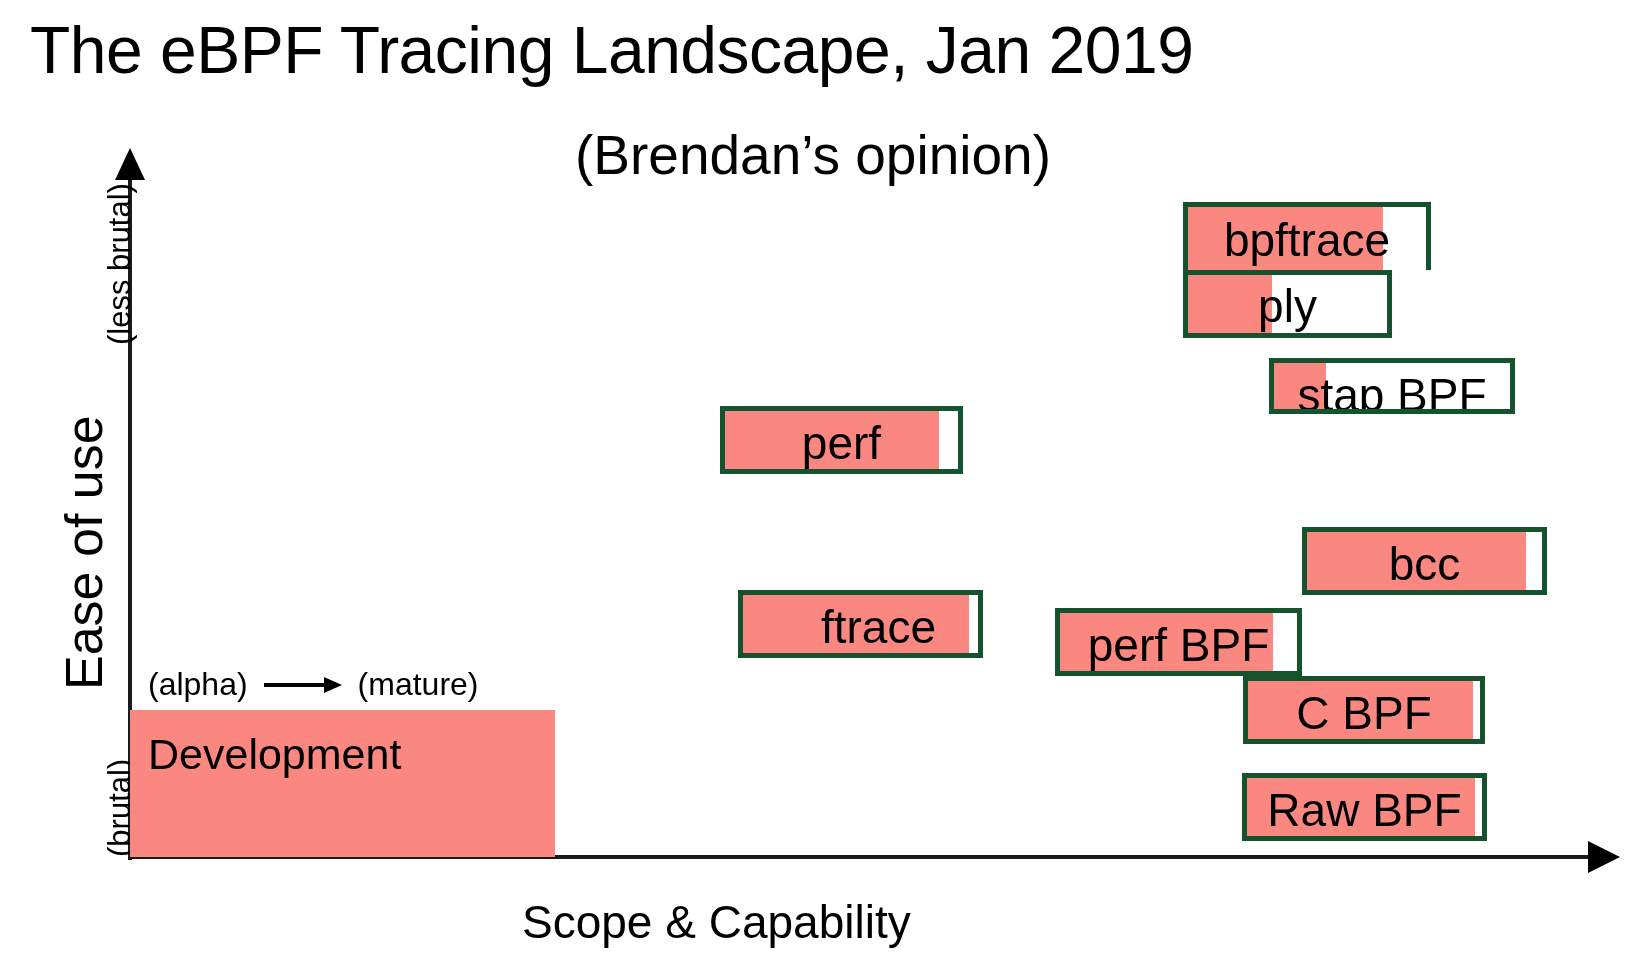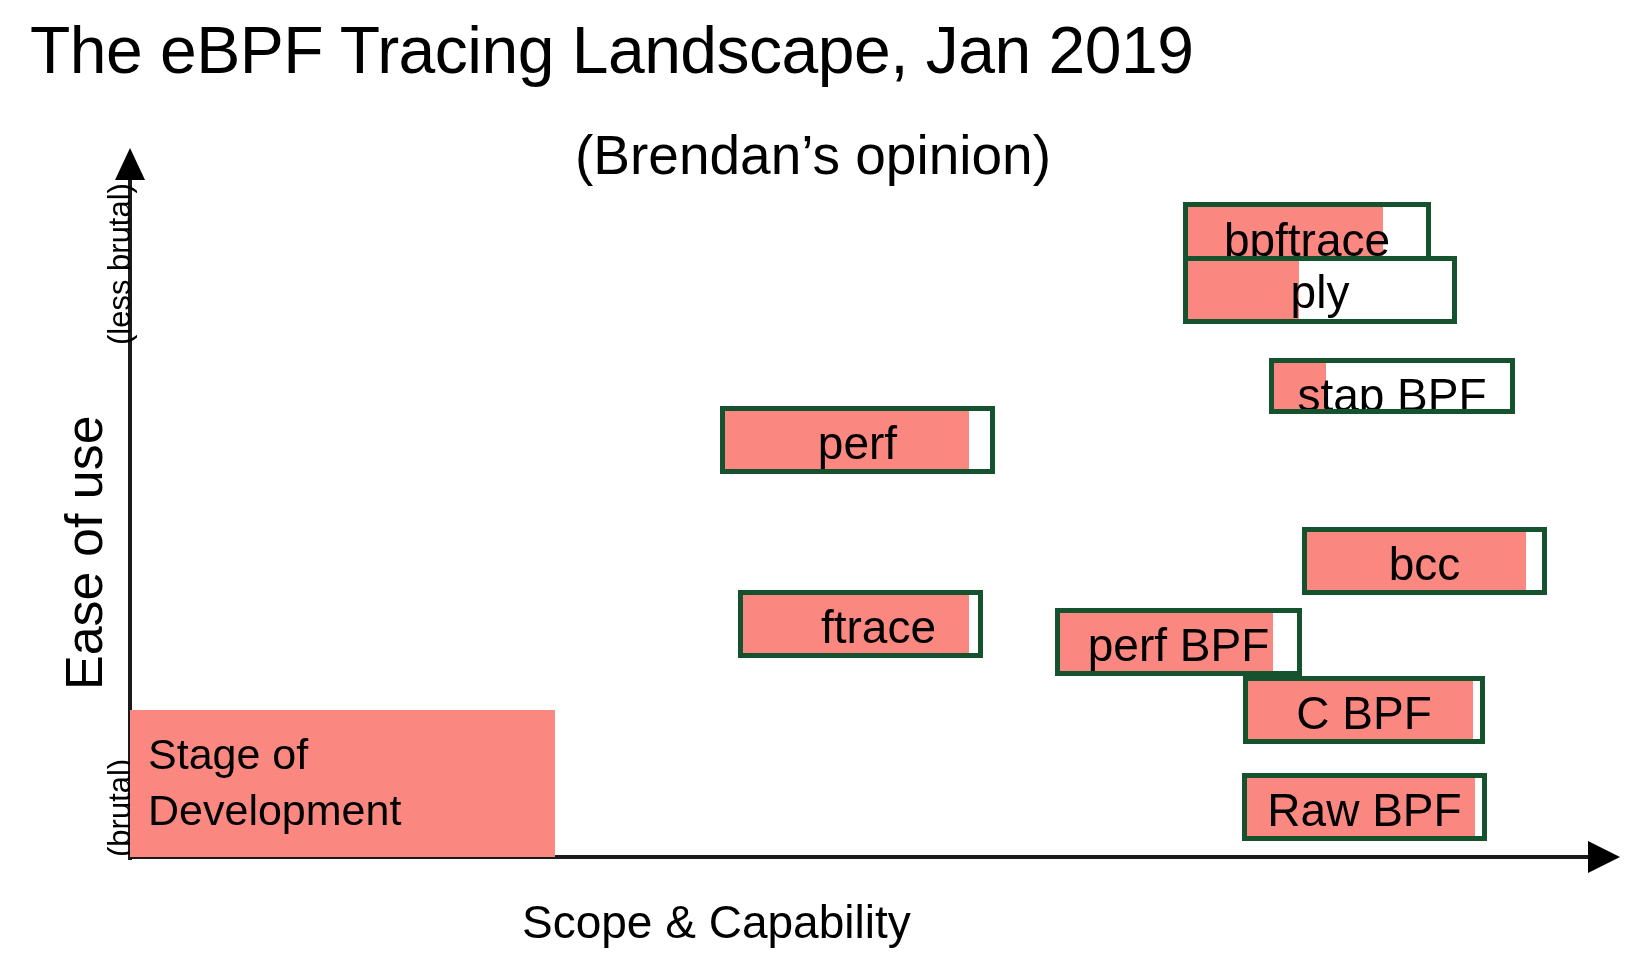--- a/index.html
+++ b/index.html
@@ -206,44 +206,51 @@
   <div class="axis-line" id="y-axis-line"></div>
   <div id="y-axis-arrow"></div>
   <div class="axis-line" id="x-axis-line"></div>
   <div id="x-axis-arrow"></div>
 
   <div class="rot" id="y-axis-title">Ease of use</div>
   <div class="rot" id="y-axis-top-note">(less brutal)</div>
   <div class="rot" id="y-axis-bottom-note">(brutal)</div>
   <div id="x-axis-title">Scope &amp; Capability</div>
 
+  <div id="maturity-legend">
+    <span class="lbl">(alpha)</span>
+    <span id="maturity-arrow">
+      <span class="shaft"></span>
+        <span class="head"></span>
+    </span>
+    <span class="lbl">(mature)</span>
+  </div>
 
   <div id="legend-box">
     <div class="legend-text">
-      <div>Stage of</div>
       <div>Development</div>
     </div>
   </div>
 
   <div class="tool-box no-bottom-border" style="left:1183px; top:202px; width:248px; height:68px;">
     <div class="fill" style="width:82%;"></div>
     <div class="tool-label" style="top:6px;">bpftrace</div>
   </div>
 
-  <div class="tool-box" style="left:1183px; top:256px; width:274px; height:68px;">
+  <div class="tool-box" style="left:1183px; top:270px; width:209px; height:68px;">
     <div class="fill" style="width:42%;"></div>
     <div class="tool-label" style="top:4px;">ply</div>
   </div>
 
   <div class="tool-box" style="left:1269px; top:358px; width:246px; height:56px;">
     <div class="fill" style="width:22%;"></div>
     <div class="tool-label" style="top:5px;">stap BPF</div>
   </div>
 
-  <div class="tool-box" style="left:720px; top:406px; width:275px; height:68px;">
+  <div class="tool-box" style="left:720px; top:406px; width:243px; height:68px;">
     <div class="fill" style="width:92%;"></div>
     <div class="tool-label" style="top:5px;">perf</div>
   </div>
 
   <div class="tool-box" style="left:1302px; top:527px; width:245px; height:68px;">
     <div class="fill" style="width:93%;"></div>
     <div class="tool-label" style="top:5px;">bcc</div>
   </div>
 
   <div class="tool-box" style="left:738px; top:590px; width:245px; height:68px;">

